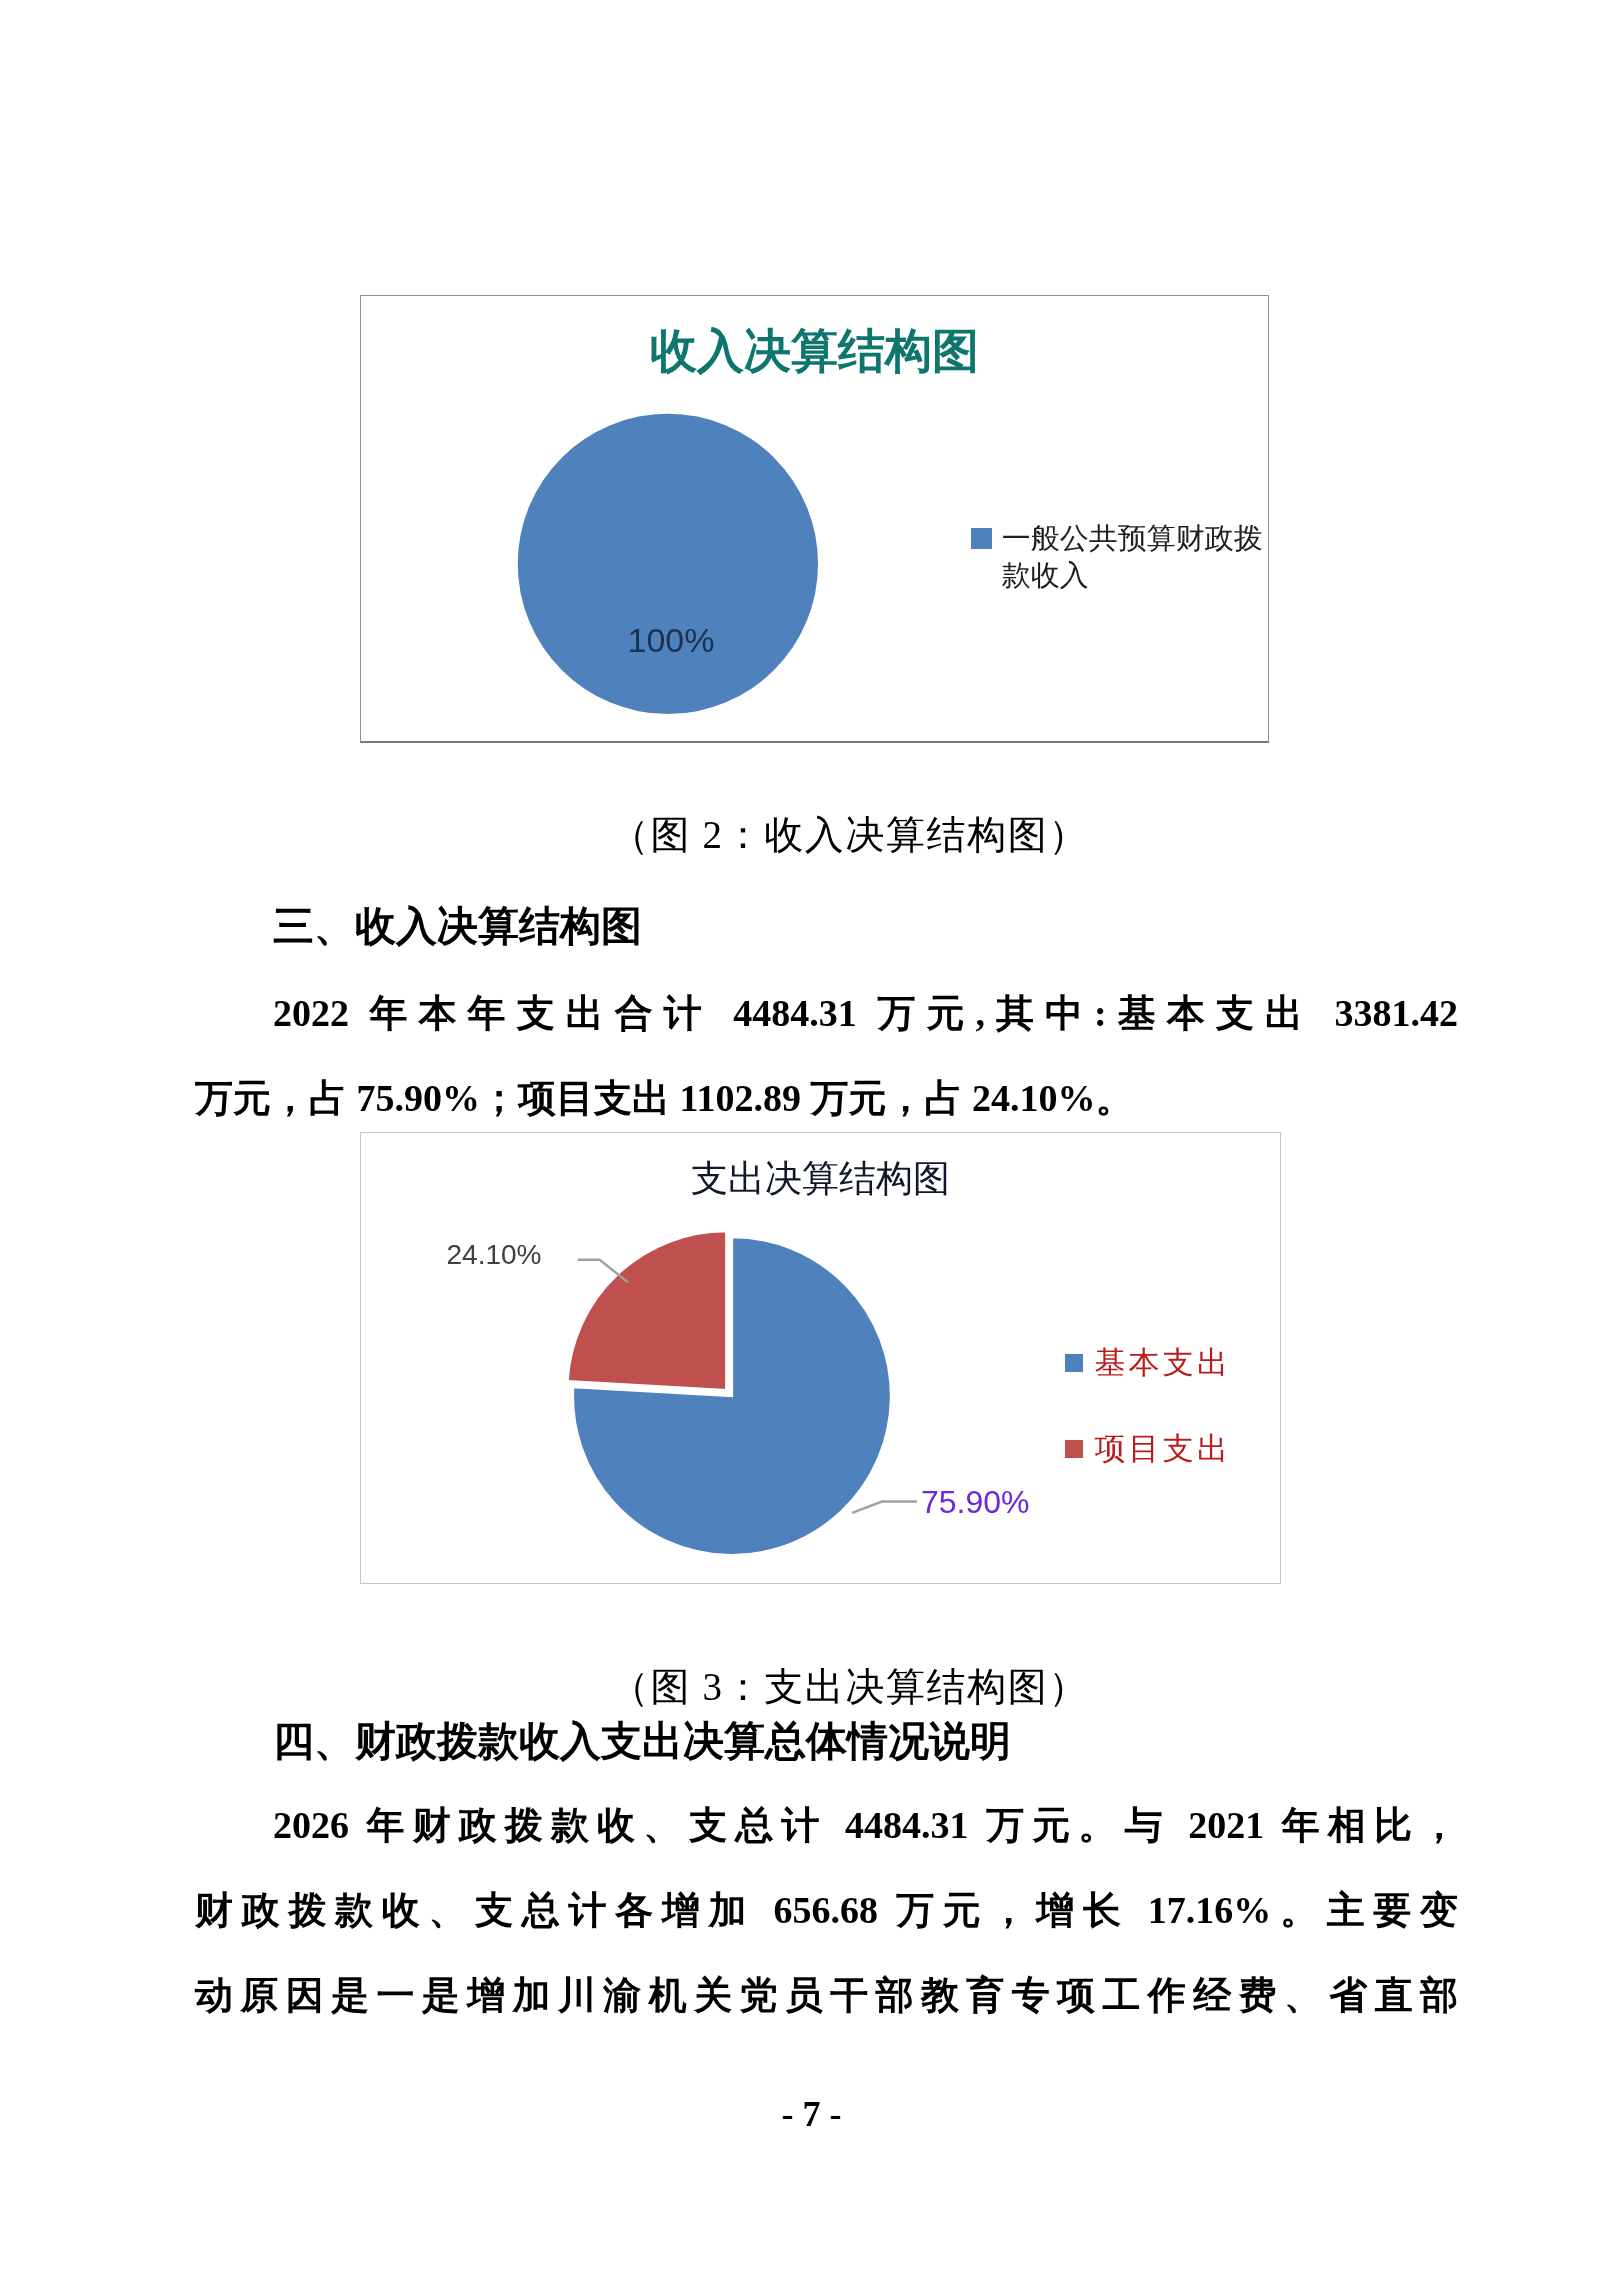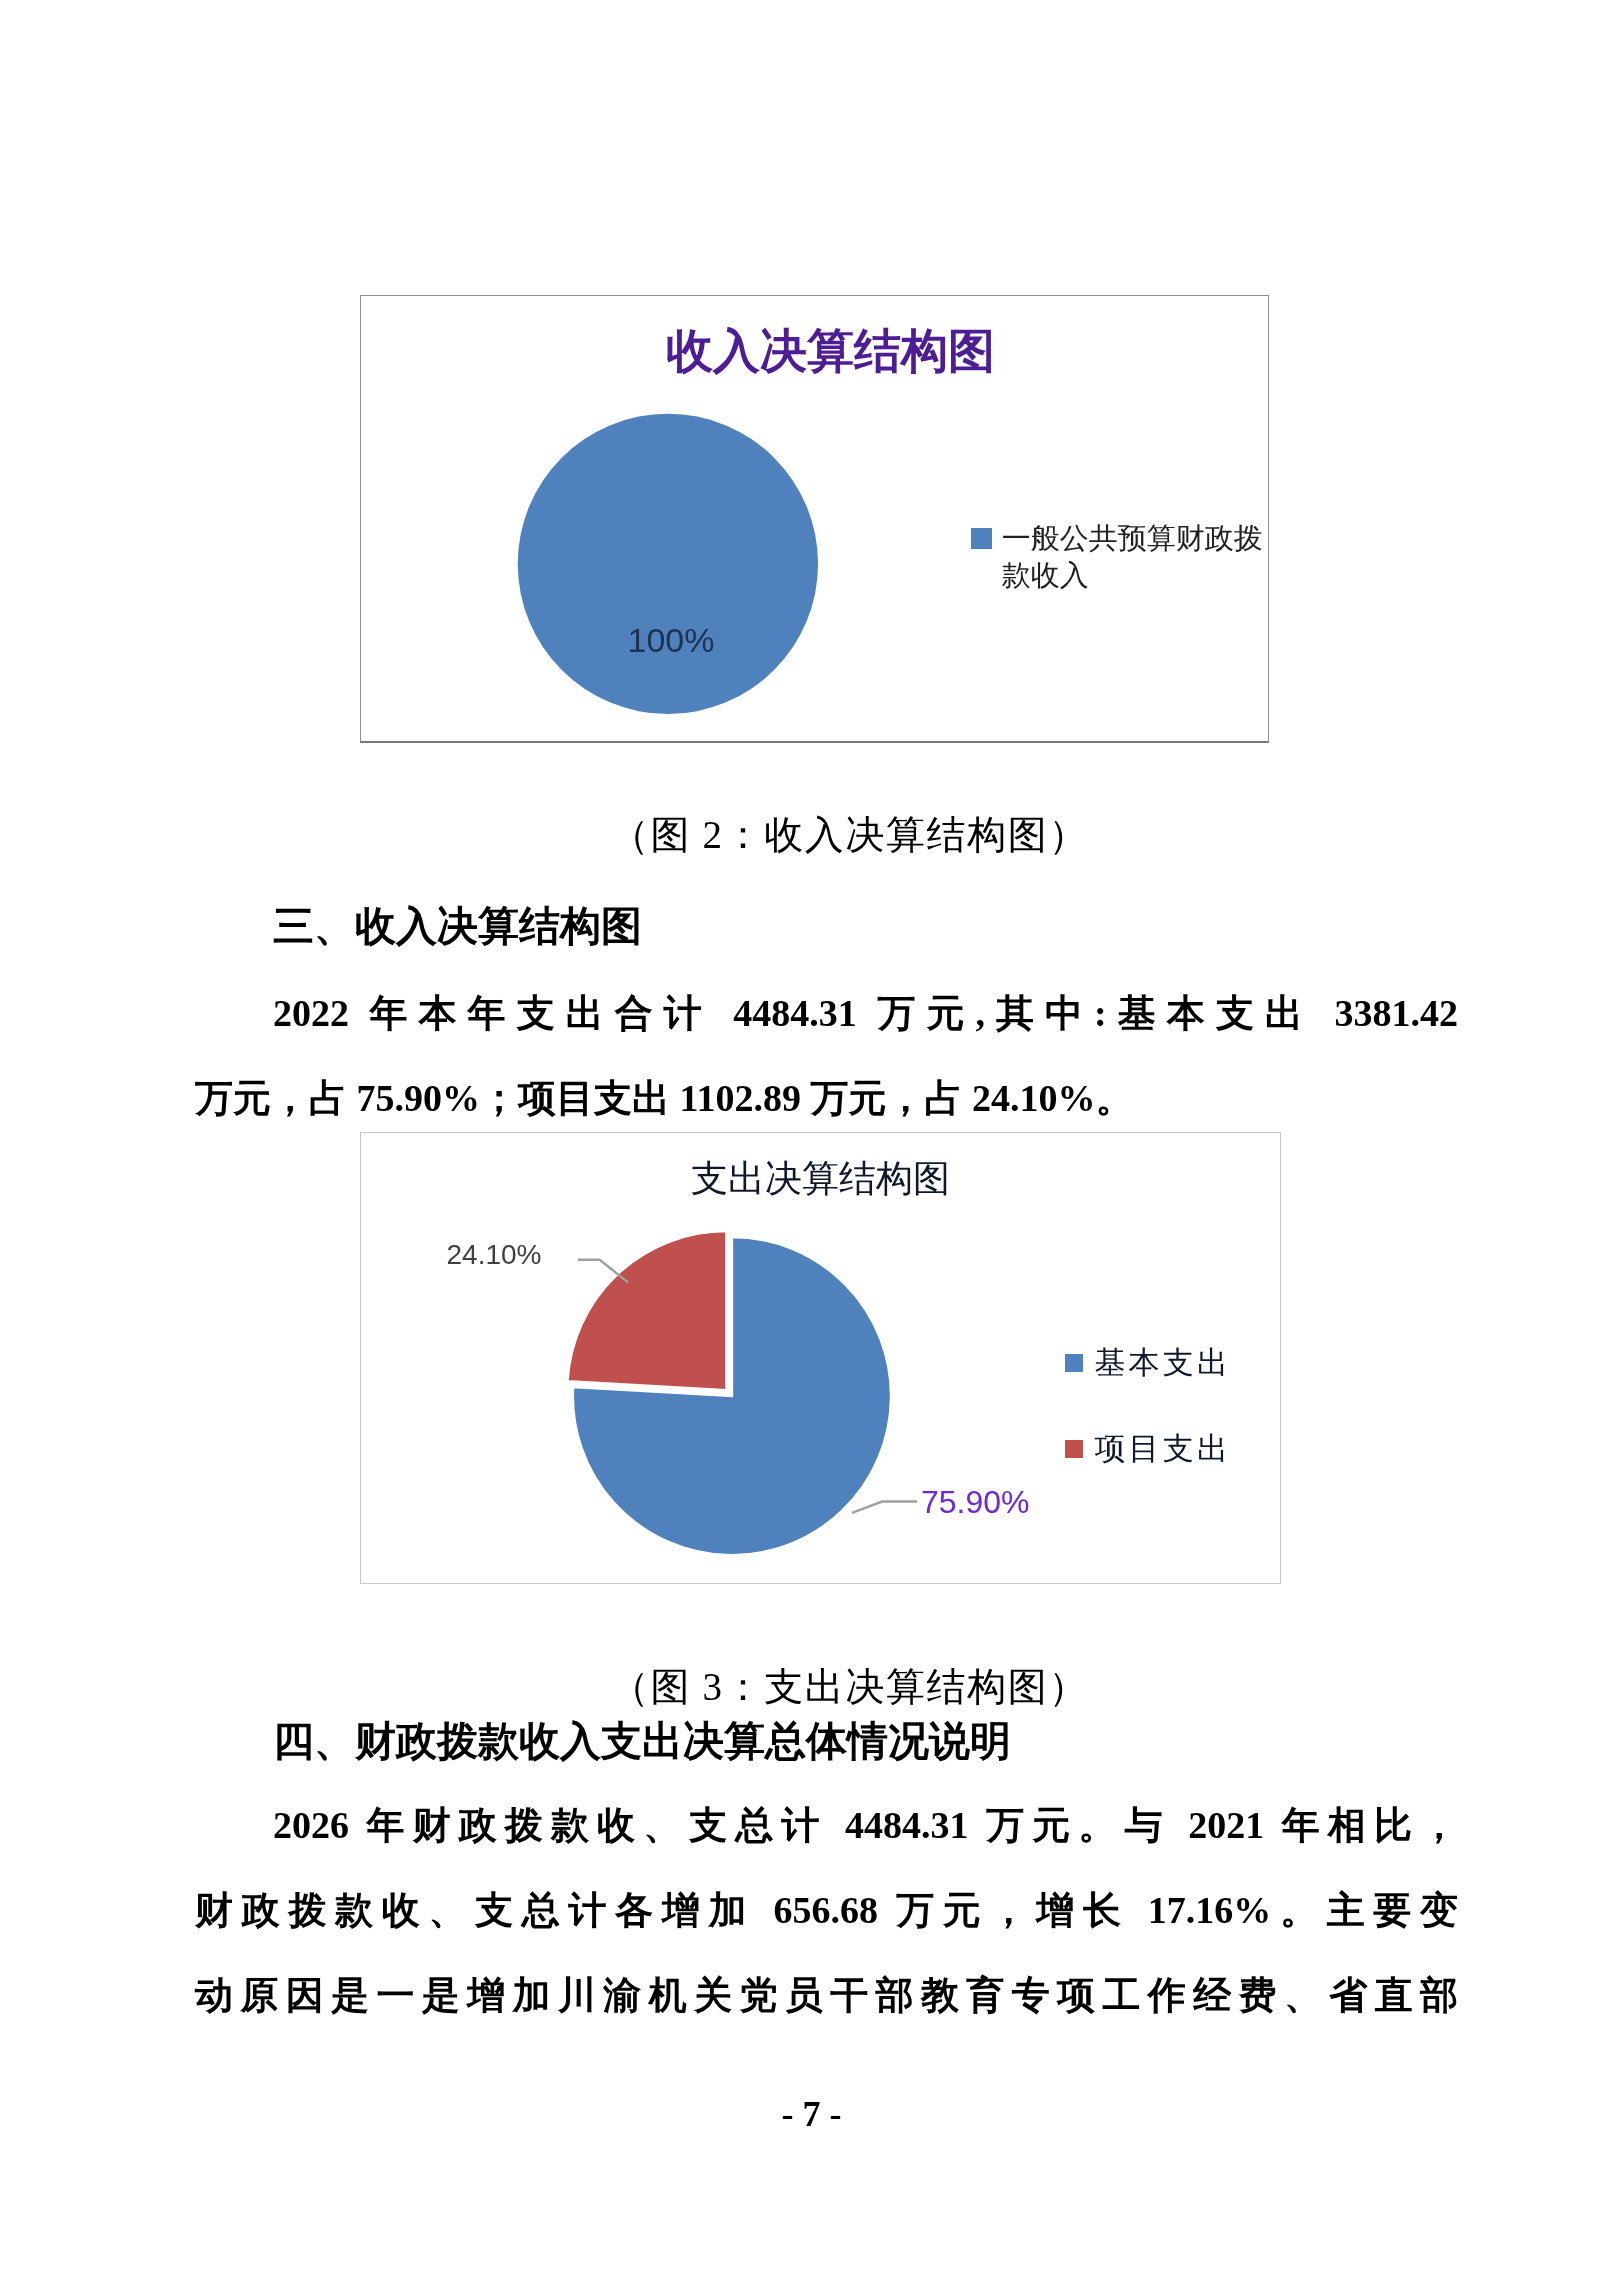--- a/index.html
+++ b/index.html
@@ -6,40 +6,40 @@
   .page{
     position:relative;width:1623px;height:2295px;background:#ffffff;overflow:hidden;
     font-family:"Liberation Serif",serif;color:#000;
   }
   
   .chart-box{position:absolute;background:#fff;box-sizing:border-box;}
   .chart-box.first{left:360px;top:295px;width:909px;height:448px;
     border:1.6px solid #8f8f8f;border-bottom:2.4px solid #7a7a7a;}
   .chart-box.second{left:360px;top:1132px;width:921px;height:452px;
     border:1.6px solid #c6c6c6;}
-  .chart-title-1{position:absolute;left:16px;top:24px;width:100%;text-align:center;
-    font-family:"Liberation Serif",serif;font-weight:bold;font-size:47px;color:#4c1d95;}
+  .chart-title-1{position:absolute;left:0;top:24px;width:100%;text-align:center;
+    font-family:"Liberation Serif",serif;font-weight:bold;font-size:47px;color:#0f766e;}
   .chart-title-2{position:absolute;left:0;top:21px;width:100%;text-align:center;
     font-family:"Liberation Serif",serif;font-size:37px;color:#0f172a;}
   .pie-svg{position:absolute;left:0;top:0;}
   .data-label{position:absolute;font-family:"Liberation Sans",sans-serif;}
   .lbl-100{left:253px;top:325px;width:114px;text-align:center;font-size:34px;color:#1f3150;}
   .lbl-241{left:49px;top:106px;width:168px;text-align:center;font-size:28px;color:#3f3f3f;}
   .lbl-759{left:560px;top:351px;width:179px;text-align:left;font-size:32px;color:#6d28d9;}
   
   .legend1{position:absolute;left:610px;top:224px;display:flex;align-items:flex-start;}
   .legend1 .sq{width:21px;height:21px;margin-top:8px;flex:0 0 auto;}
   .legend1 .txt{margin-left:9.7px;width:268px;font-family:"Liberation Serif",serif;
     font-size:29px;line-height:37px;color:#1f1f1f;}
   .legend2-row{position:absolute;left:704px;display:flex;align-items:center;}
   .legend2-row.r1{top:209px;}
   .legend2-row.r2{top:295px;}
   .legend2-row .sq{width:18px;height:18px;flex:0 0 auto;}
   .legend2-row .txt{margin-left:11.4px;font-family:"Liberation Serif",serif;
-    font-size:31px;color:#0f172a;letter-spacing:3.2px;}
+    font-size:31px;color:#b91c1c;letter-spacing:3.2px;}
   
   .caption{position:absolute;left:0;width:1623px;text-align:center;
     font-size:39px;letter-spacing:1.6px;color:#000;padding-left:38px;}
   .caption.c2{top:808px;}
   .caption.c3{top:1623px;margin-top:37px;}
   .heading{position:absolute;left:273px;font-family:"Liberation Sans",sans-serif;
     font-weight:bold;font-size:41px;color:#000;}
   .heading.h3{top:899px;}
   .heading.h4{top:1714px;}
   .para{position:absolute;left:195px;width:1263px;font-weight:bold;

